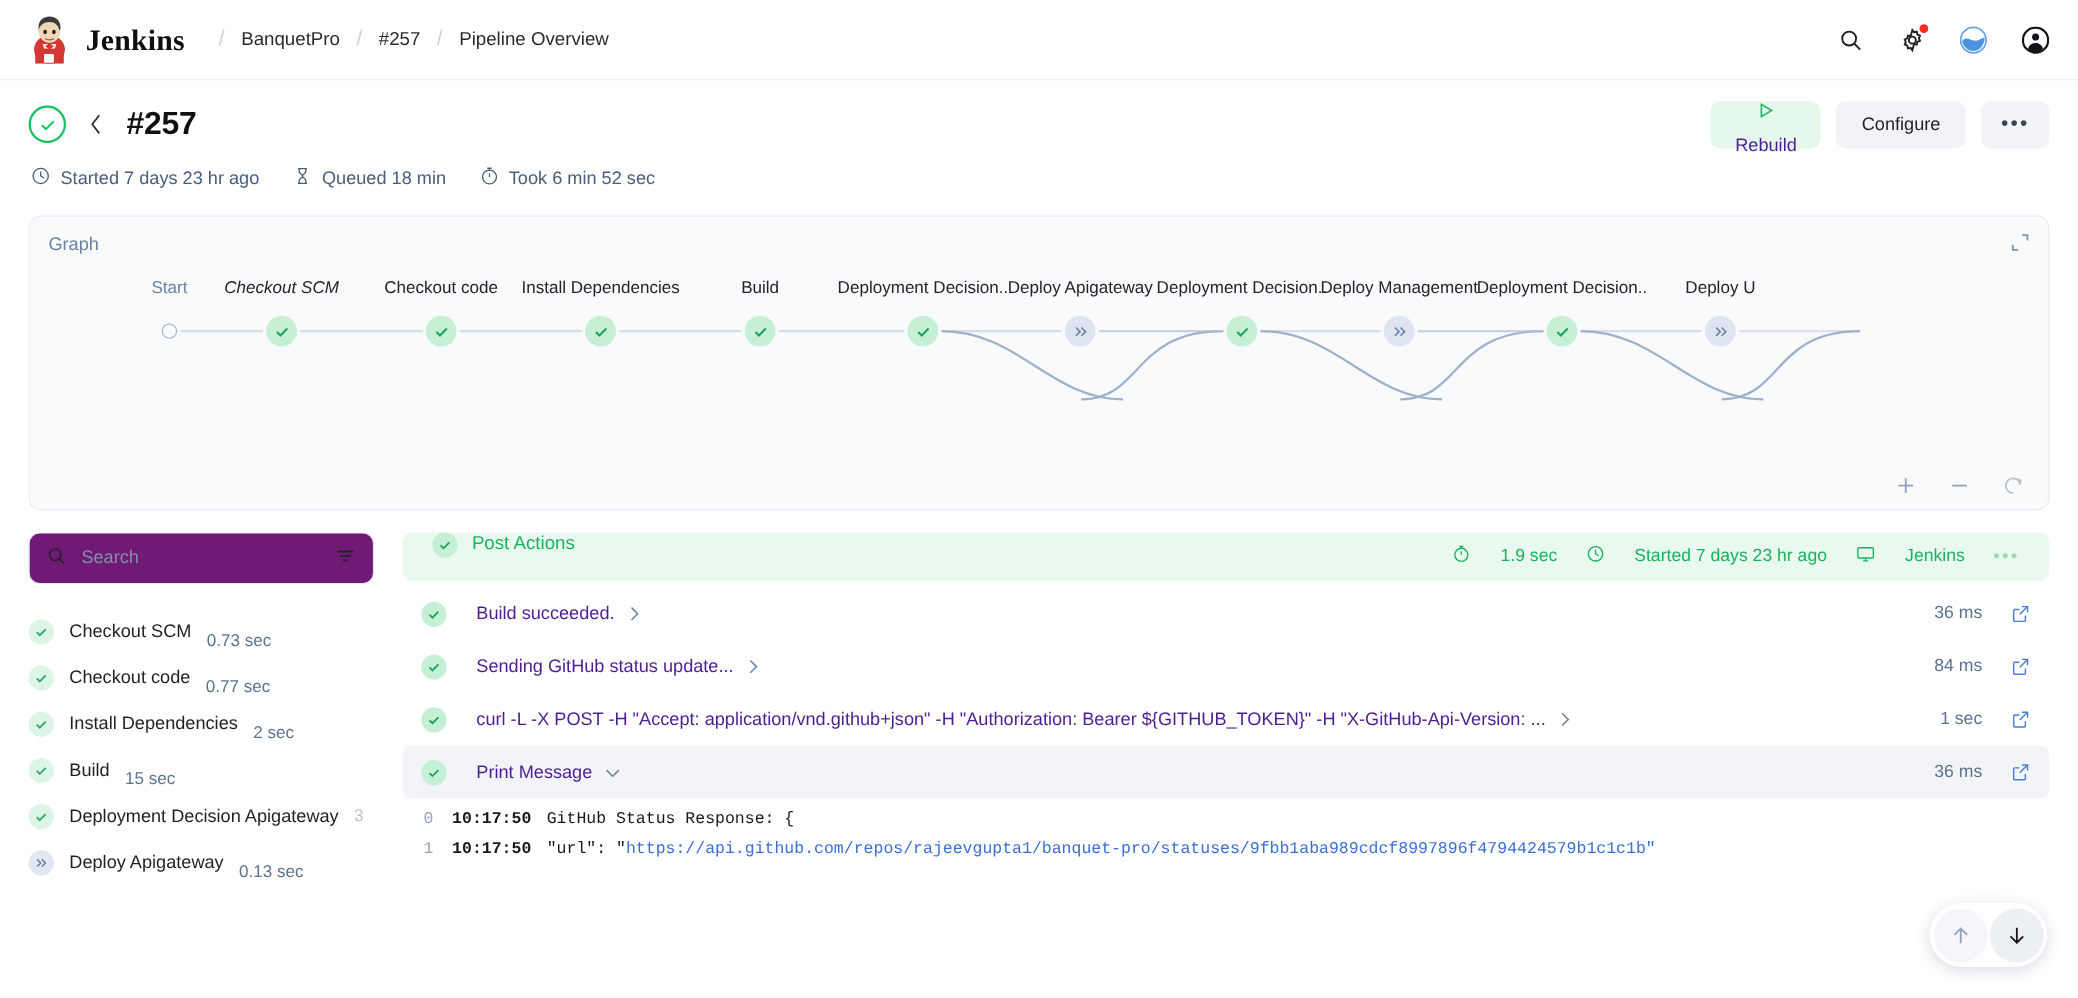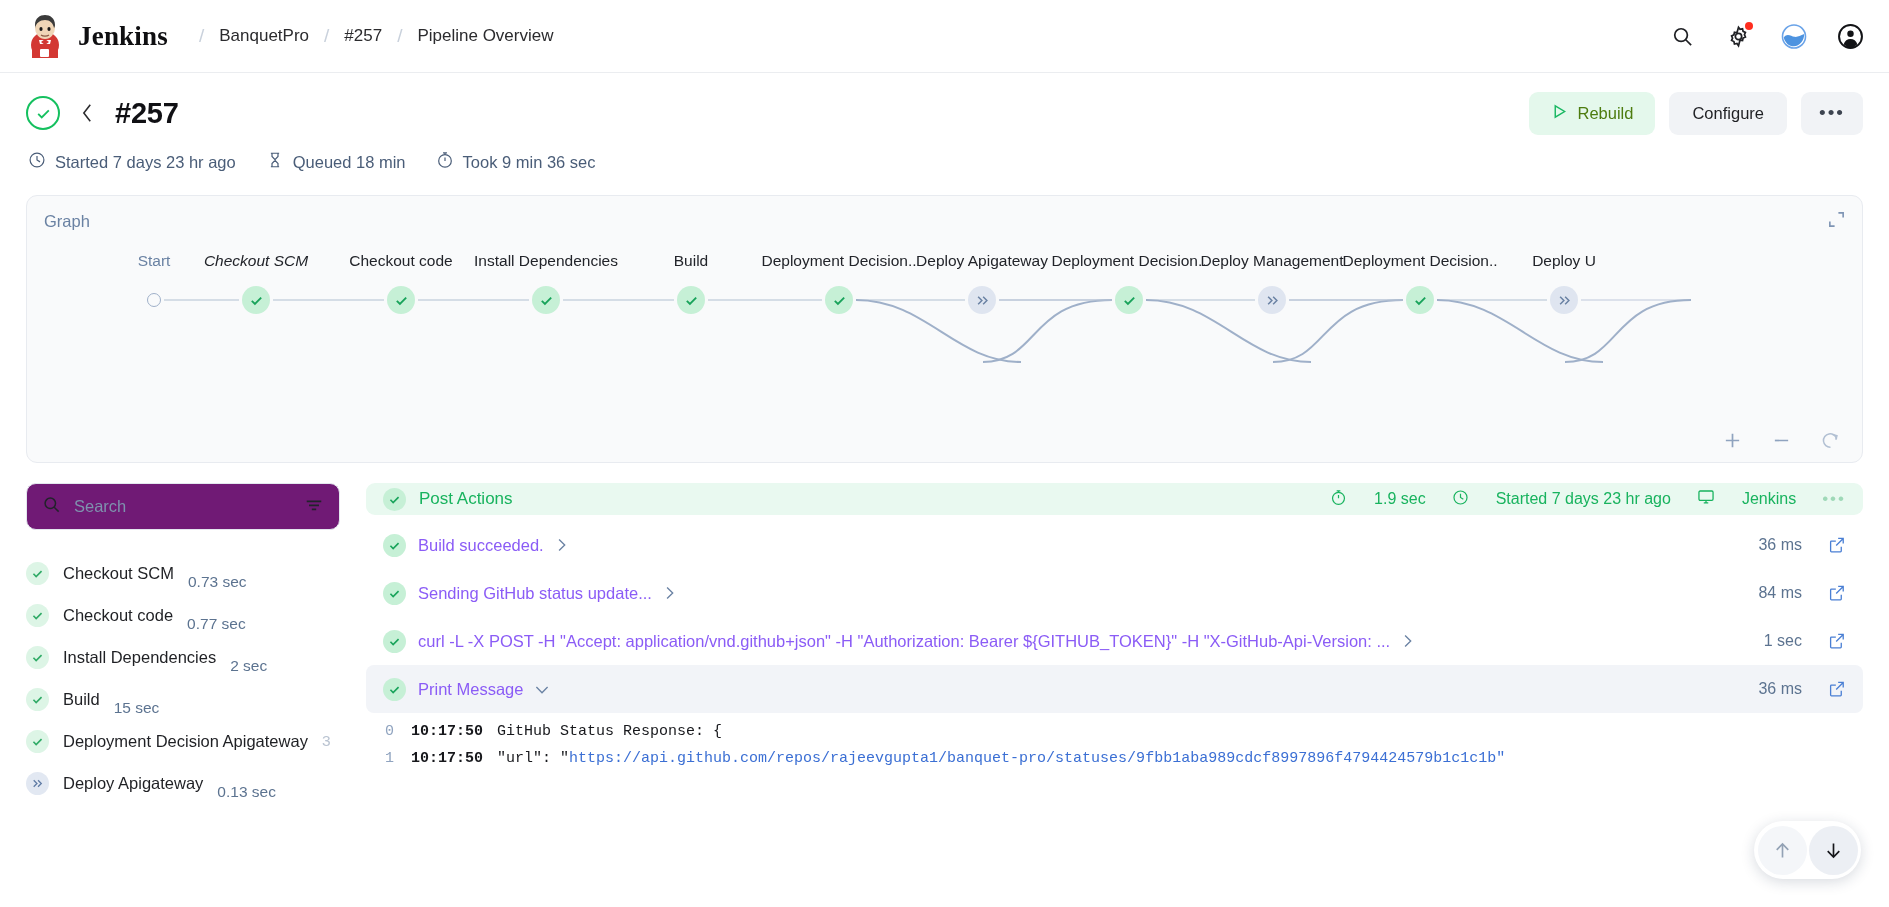--- a/index.html
+++ b/index.html
@@ -41,21 +41,21 @@
     flex: none;
   }
   .back-chev { margin-left: 20px; color:#2b2b2e; display:flex; align-items:center; cursor:pointer; }
   .build-no { font-size: 29px; font-weight: 700; color:#101014; margin-left: 20px; letter-spacing: -.2px;}
   .head-actions { margin-left: auto; display:flex; align-items:center; gap: 14px; }
   .btn {
     height: 43px; border-radius: 9px; border: none; display:flex; align-items:center;
     gap: 9px; padding: 0 23px; font-size: 16.5px; cursor: pointer;
     font-family: "Liberation Sans", sans-serif;
   }
-  .btn-rebuild { background:#e4f8ec; color:#4d7c0f; padding: 0 22px; }
+  .btn-rebuild { background:#e4f8ec; color:#4c1d95; padding: 0 22px; flex-direction: column; }
   .btn-configure { background:#f1f3f6; color:#1f2024; }
   .btn-more { background:#f1f3f6; color:#3d4450; width: 62px; justify-content:center; padding:0; letter-spacing:2px; font-size: 19px;}
   .meta-row { display:flex; align-items:center; gap: 30px; margin-top: 14px; padding-left: 2px;}
   .meta { display:flex; align-items:center; gap: 9px; color:#4a5d78; font-size: 16.5px; }
 
   
   .graph-panel {
     margin: 22px 26px 0 26px; height: 268px;
     background: #f9fafb; border: 1px solid #e8ebf0; border-radius: 11px;
     position: relative; overflow: hidden;
@@ -89,33 +89,33 @@
   .stage-item { display:flex; align-items:center; gap: 14px; height: 42px; cursor:pointer; }
   .st-ic { width: 23px; height: 23px; border-radius:50%; display:flex; align-items:center; justify-content:center; flex:none;}
   .st-name { font-size: 16.5px; color:#1f2024; }
   .st-dur { font-size: 15.5px; color:#5b7characterless;margin-top:18px; }
   .st-dur { color:#5d7característi; }
   .st-dur { color:#5c7390; }
   .st-faint { color:#b9c3d1; font-size:15.5px; }
 
   .main-col { flex:1; min-width:0; }
   .post-head {
-    height: 32px; background:#e9f9f0; border-radius: 9px;
-    display:flex; align-items:center; padding: 0 17px;
+    height: 44px; background:#e9f9f0; border-radius: 9px;
+    display:flex; padding: 0 27px;
   }
   .post-title { color:#18b35e; font-size: 17px; margin-left: 13px; }
   .post-right { margin-left:auto; display:flex; align-items:center; gap: 26px; }
   .post-meta { display:flex; align-items:center; gap: 27px; color:#18b35e; font-size: 16px; }
   .post-dots { color:#9fd9b8; letter-spacing: 2px; font-size: 17px; cursor:pointer;}
 
   .log-rows { margin-top: 6px; }
   .log-row { height: 48px; display:flex; align-items:center; padding: 0 17px; border-radius: 8px; }
   .log-row.shaded { background:#f2f4f8; }
   .log-ic { width: 23px; height:23px; border-radius:50%; background:#c6f0d6; display:flex; align-items:center; justify-content:center; flex:none;}
-  .log-text { font-size: 16.5px; color:#8b5cf6; margin-left: 12px; white-space:nowrap; overflow:hidden; text-overflow:ellipsis; }
+  .log-text { font-size: 16.5px; color:#4c1d95; margin-left: 27px; white-space:nowrap; overflow:hidden; text-overflow:ellipsis; }
   .log-chev { margin-left: 11px; color:#6a82a3; display:flex; align-items:center; cursor:pointer; flex:none;}
   .log-right { margin-left:auto; display:flex; align-items:center; gap: 26px; padding-left: 18px;}
   .log-dur { font-size: 16px; color:#5c7390; }
   .ext-ic { color:#4a7fd4; cursor:pointer; display:flex; }
 
   .console { margin-top: 10px; padding: 0 19px; }
   .cline { display:flex; align-items:baseline; gap: 0; height: 27px; font-family:"Liberation Mono", monospace; font-size:15px; }
   .cnum { width: 26px; color:#8fa3bf; flex:none; }
   .ctime { color:#17181c; font-weight:700; margin-right: 14px; }
   .ctxt { color:#17181c; }
@@ -242,21 +242,21 @@
         </span>
         <span>Queued 18 min</span>
       </span>
       <span class="meta">
         <span>
           <svg width="18" height="18" viewBox="0 0 24 24" fill="none" stroke="#4a5d78" stroke-width="1.6">
             <circle cx="12" cy="13.2" r="8.4"></circle>
               <path d="M12 13.2V8.6M12 4.8V2.6M9.4 2.6h5.2"></path>
           </svg>
         </span>
-        <span>Took 9 min 36 sec</span>
+        <span>Took 6 min 52 sec</span>
       </span>
     </div>
   </div>
 
   <div class="graph-panel">
     <span class="graph-label">Graph</span>
     <span class="graph-expand">
       <svg width="19" height="19" viewBox="0 0 20 20" fill="none" stroke="#7e94b4" stroke-width="1.7">
         <path d="M12 3h5v5M8 17H3v-5"></path>
       </svg>

